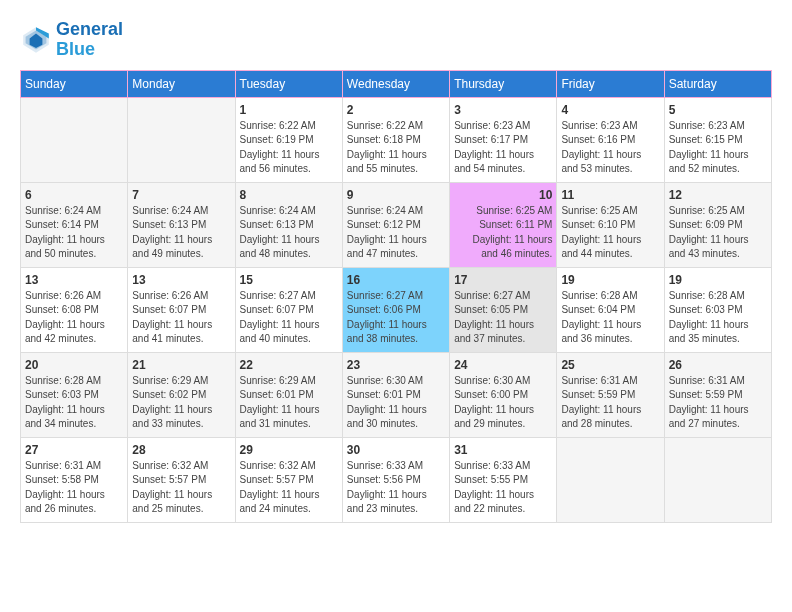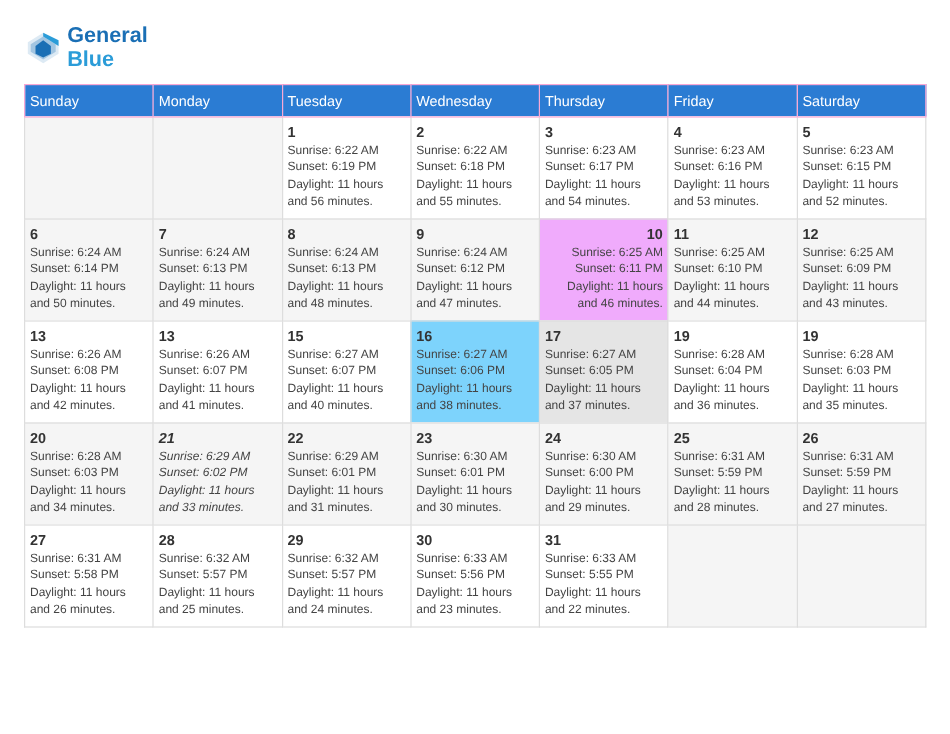--- a/index.html
+++ b/index.html
@@ -207,21 +207,21 @@
         <td style="background: rgb(255, 255, 255); margin-top: 28px;">
           <span class="day-number">19</span>
           <div class="day-info">Sunrise: 6:28 AM<br>Sunset: 6:03 PM<br>Daylight: 11 hours and 35 minutes.</div>
         </td>
       </tr>
       <tr>
         <td style="background: rgb(245, 245, 245);">
           <span class="day-number">20</span>
           <div class="day-info">Sunrise: 6:28 AM<br>Sunset: 6:03 PM<br>Daylight: 11 hours and 34 minutes.</div>
         </td>
-        <td style="background: rgb(245, 245, 245); font-style: italic;">
+        <td style="background: rgb(245, 245, 245);">
           <span class="day-number">21</span>
           <div class="day-info">Sunrise: 6:29 AM<br>Sunset: 6:02 PM<br>Daylight: 11 hours and 33 minutes.</div>
         </td>
         <td style="background: rgb(245, 245, 245);">
           <span class="day-number">22</span>
           <div class="day-info">Sunrise: 6:29 AM<br>Sunset: 6:01 PM<br>Daylight: 11 hours and 31 minutes.</div>
         </td>
         <td style="background: rgb(245, 245, 245);">
           <span class="day-number">23</span>
           <div class="day-info">Sunrise: 6:30 AM<br>Sunset: 6:01 PM<br>Daylight: 11 hours and 30 minutes.</div>

